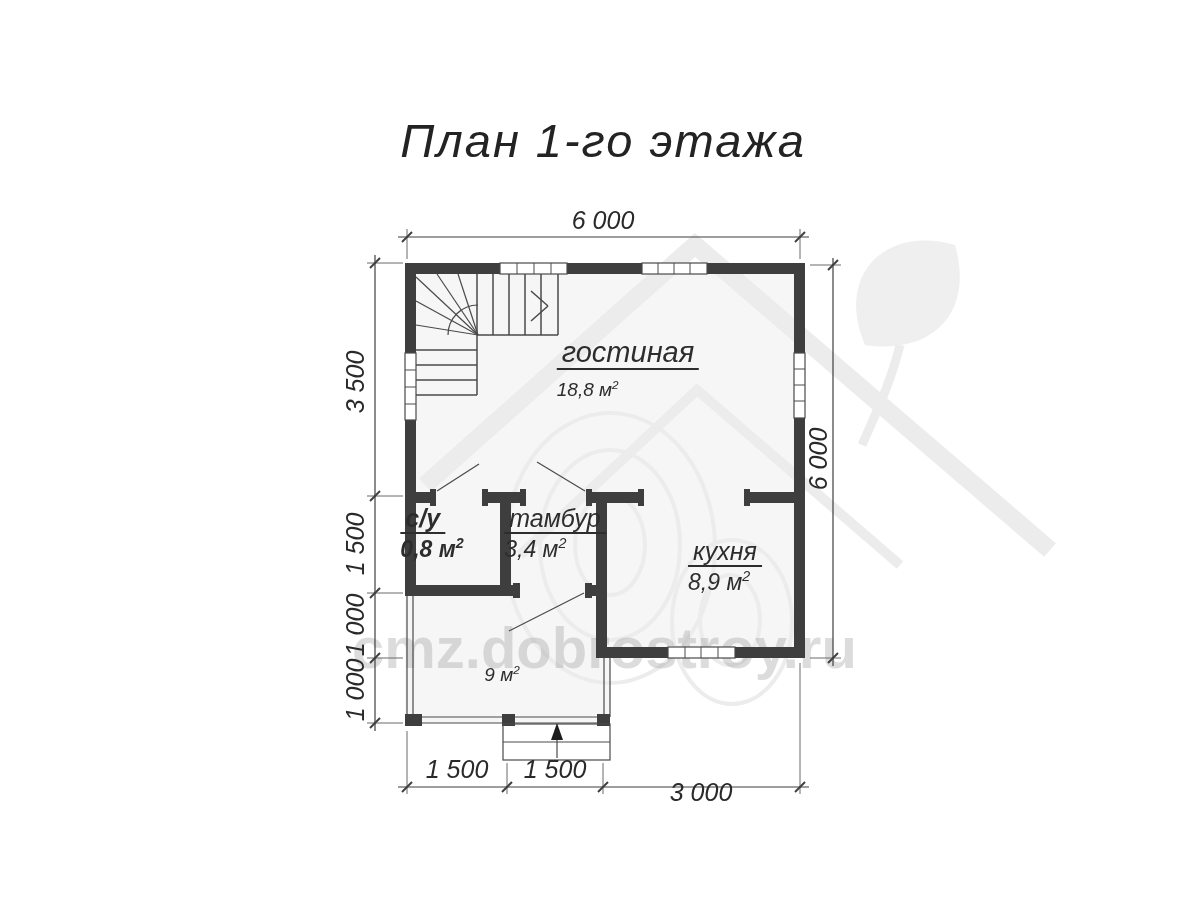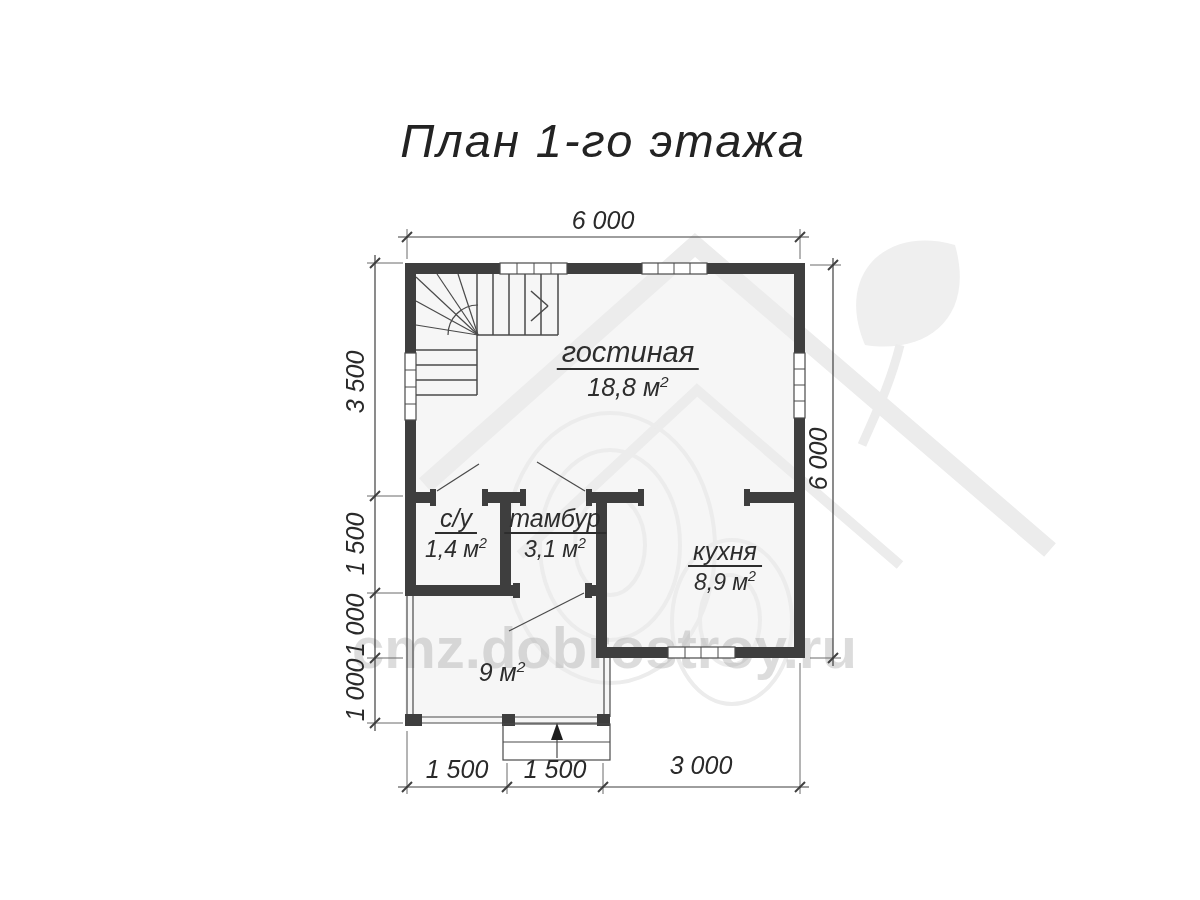--- a/index.html
+++ b/index.html
@@ -18,28 +18,28 @@
   .wall{fill:var(--wall);stroke:none;}
   .thin{stroke:var(--line);stroke-width:1.5;fill:none;}
   .thin1{stroke:var(--line);stroke-width:1.2;fill:none;}
   .win{fill:#ffffff;stroke:var(--line);stroke-width:1.2;}
   .winl{stroke:var(--line);stroke-width:1;}
   .dl{stroke:var(--dim);stroke-width:1.2;fill:none;}
   .ext{stroke:#6a6a6a;stroke-width:1;fill:none;}
   .tick{stroke:var(--dim);stroke-width:2;fill:none;}
   .wm{stroke:var(--wmk);fill:none;}
   .wmf{fill:var(--wmkf);stroke:none;}
-  .label{position:absolute;transform:translate(-50%,0);text-align:center;font-style:italic;white-space:nowrap;}
+  .label{position:absolute;transform:translate(-50%,0);text-align:left;font-style:italic;white-space:nowrap;}
   .room-name{display:inline-block;border-bottom:2px solid currentColor;padding:0 5px 1px 5px;line-height:1.05;}
   .room-area{line-height:1.25;}
   .room-area sup{font-size:0.62em;}
   .dim-label{position:absolute;font-style:italic;font-size:25px;color:#2a2a2a;white-space:nowrap;}
   .dim-h{transform:translate(-50%,-50%);}
   .dim-v{transform:translate(-50%,-50%) rotate(-90deg);}
-  .fs-liv{font-size:29px;} .fs-liv .room-area{font-size:25px;}
+  .fs-liv{font-size:29px;} .fs-liv .room-area{font-size:19px;}
   .fs-sm{font-size:25px;}  .fs-sm .room-area{font-size:23px;}
 </style>
 </head>
 <body>
 
 <div class="page">
 
   <div class="title">План 1-го этажа</div>
 
   <svg width="1200" height="900" viewBox="0 0 1200 900" style="position:absolute;left:0;top:0;">
@@ -225,40 +225,40 @@
       <line class="dl" x1="833" y1="258" x2="833" y2="666"></line>
       <line class="tick" x1="828" y1="270" x2="838" y2="260"></line>
       <line class="tick" x1="828" y1="663" x2="838" y2="653"></line>
     </g>
   </svg>
 
   <div class="label fs-liv" style="left:628px;top:336px;">
     <span class="room-name">гостиная</span><br>
     <span class="room-area"><span>18,8 м</span><sup>2</sup></span>
   </div>
-  <div class="label fs-sm" style="left:456px;top:504px;">
+  <div class="label fs-sm" style="left:432px;top:504px;font-weight:bold;">
     <span class="room-name">с/у</span><br>
-    <span class="room-area"><span>1,4 м</span><sup>2</sup></span>
+    <span class="room-area"><span>0,8 м</span><sup>2</sup></span>
   </div>
   <div class="label fs-sm" style="left:555px;top:504px;">
     <span class="room-name">тамбур</span><br>
-    <span class="room-area"><span>3,1 м</span><sup>2</sup></span>
+    <span class="room-area"><span>3,4 м</span><sup>2</sup></span>
   </div>
   <div class="label fs-sm" style="left:701px;top:537px;margin-left:24px;">
     <span class="room-name">кухня</span><br>
     <span class="room-area"><span>8,9 м</span><sup>2</sup></span>
   </div>
   <div class="label fs-liv" style="left:502px;top:622px;">
     <br>
     <span class="room-area"><span>9 м</span><sup>2</sup></span>
   </div>
 
   <div class="dim-label dim-h" style="left:603px;top:220px;">6 000</div>
   <div class="dim-label dim-h" style="left:457px;top:769px;">1 500</div>
   <div class="dim-label dim-h" style="left:555px;top:769px;">1 500</div>
-  <div class="dim-label dim-h" style="left:701px;top:765px;">3 000</div>
+  <div class="dim-label dim-h" style="left:701px;top:792px;">3 000</div>
   <div class="dim-label dim-v" style="left:355px;top:382px;">3 500</div>
   <div class="dim-label dim-v" style="left:355px;top:544px;">1 500</div>
   <div class="dim-label dim-v" style="left:355px;top:625px;">1 000</div>
   <div class="dim-label dim-v" style="left:355px;top:690px;">1 000</div>
   <div class="dim-label dim-v" style="left:818px;top:459px;">6 000</div>
 
 </div>
 
 </body></html>

